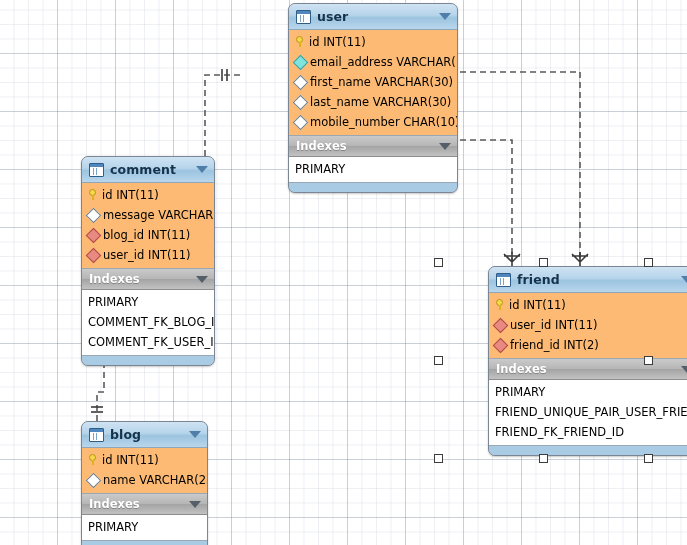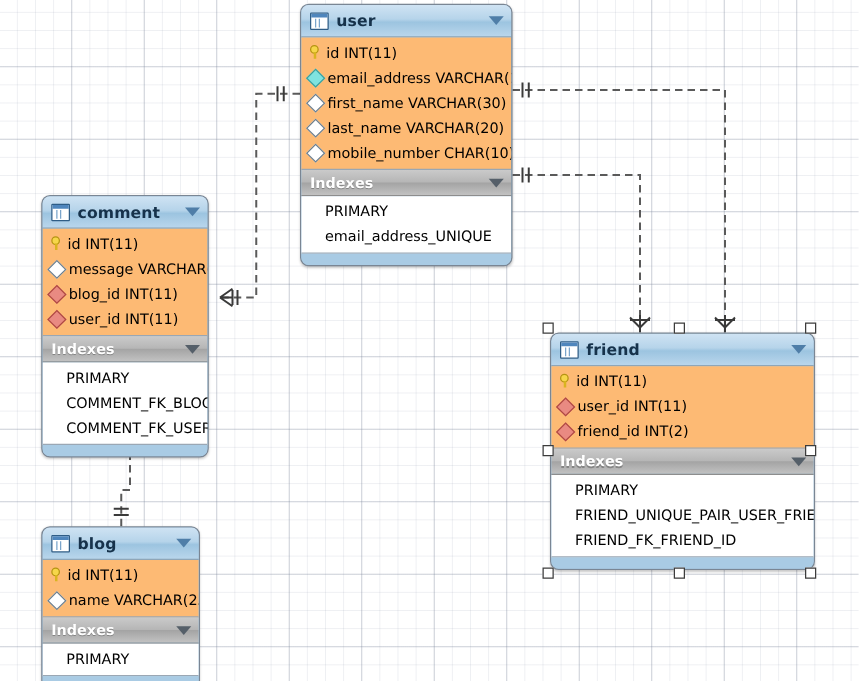--- a/index.html
+++ b/index.html
@@ -26,20 +26,21 @@
 
   
   .tbl{
     position:absolute;
     border:1px solid #7a8694;
     border-radius:7px;
     background:#a9cbe4;
     box-sizing:border-box;
     overflow:hidden;
     box-shadow:0 1px 2px rgba(0,0,0,.22);
+    margin-left:48px;
   }
   .tbl-hdr{
     height:25px;
     display:flex;align-items:center;
     padding:0 6px 0 7px;
     background:linear-gradient(to bottom,#cfe3f3 0%,#b6d4ea 45%,#9cc4e0 55%,#b9d6ec 100%);
     border-bottom:1px solid #8fa6b8;
   }
   .tbl-ico{
     width:13px;height:12px;flex:0 0 auto;margin-right:6px;
@@ -91,21 +92,21 @@
   }
 
   .idx-hdr{
     height:20px;display:flex;align-items:center;padding:0 6px 0 7px;
     background:linear-gradient(to bottom,#cacaca 0%,#b6b6b6 48%,#a4a4a4 52%,#c2c2c2 100%);
     border-bottom:1px solid #8d8d8d;
     text-align:right;
   }
   .idx-title{font-size:11.5px;font-weight:bold;color:#ffffff;text-shadow:0 1px 0 rgba(0,0,0,.25);}
   .idx-list{background:#ffffff;padding:2px 0 3px 0;border-bottom:1px solid #9aa7b4;}
-  .idx{height:20px;display:flex;align-items:center;padding:0 19px;font-size:11.5px;color:#000;white-space:nowrap;}
+  .idx{height:20px;display:flex;align-items:center;padding:0 6px;font-size:11.5px;color:#000;white-space:nowrap;}
   .foot{height:9px;background:#a9cbe4;}
 
   
   .sel-ring{position:absolute;pointer-events:none;}
   .hnd{
     position:absolute;width:9px;height:9px;background:#ffffff;
     border:1px solid #3c3c3c;box-sizing:border-box;
   }
 
   
@@ -165,37 +166,34 @@
         <div class="col">
           <span class="dia uniq"></span>
           <span>email_address VARCHAR(100)</span>
         </div>
         <div class="col">
           <span class="dia"></span>
           <span>first_name VARCHAR(30)</span>
         </div>
         <div class="col">
           <span class="dia"></span>
-          <span>last_name VARCHAR(20)</span>
+          <span>last_name VARCHAR(30)</span>
         </div>
         <div class="col">
           <span class="dia"></span>
           <span>mobile_number CHAR(10)</span>
         </div>
       </div>
       <div class="idx-hdr">
         <span class="idx-title">Indexes</span>
         <span class="caret dark"></span>
       </div>
       <div class="idx-list">
         <div class="idx">
           <span>PRIMARY</span>
-        </div>
-        <div class="idx">
-          <span>email_address_UNIQUE</span>
         </div>
       </div>
       <div class="foot"></div>
     </div>
     <div class="tbl" style="left: 33px; top: 156px; width: 134px;">
       <div class="tbl-hdr">
         <span class="tbl-ico"></span>
         <span class="tbl-name">comment</span>
         <span class="caret"></span>
       </div>

